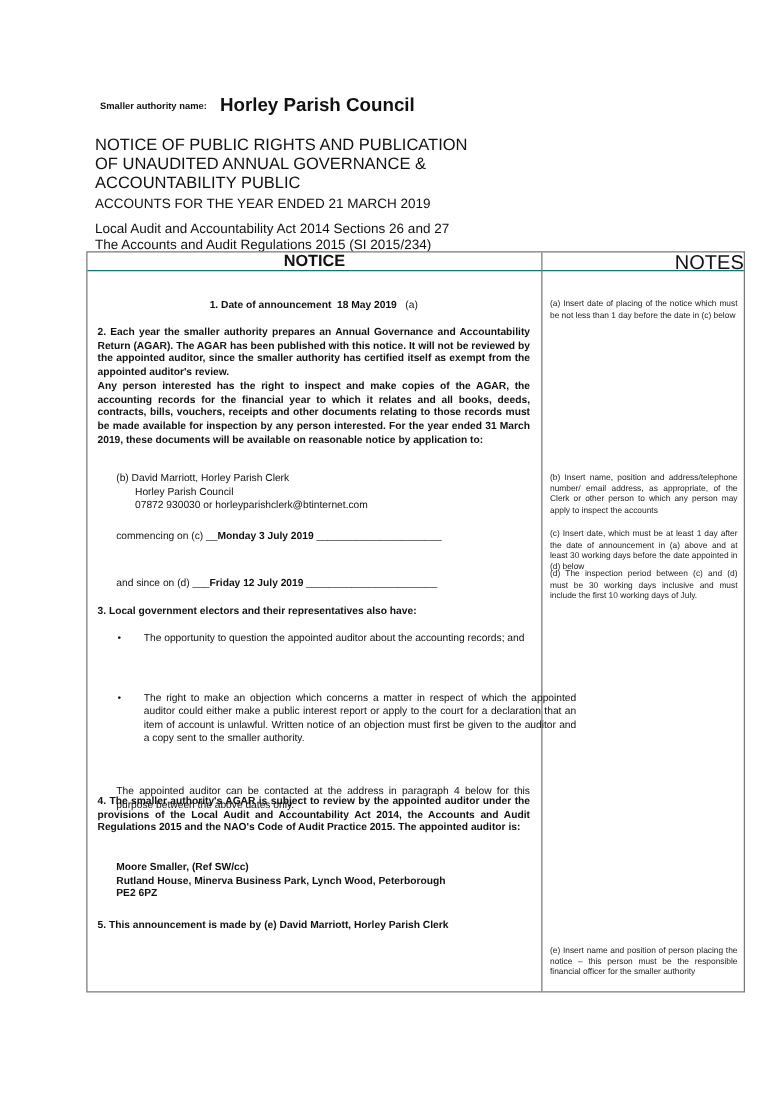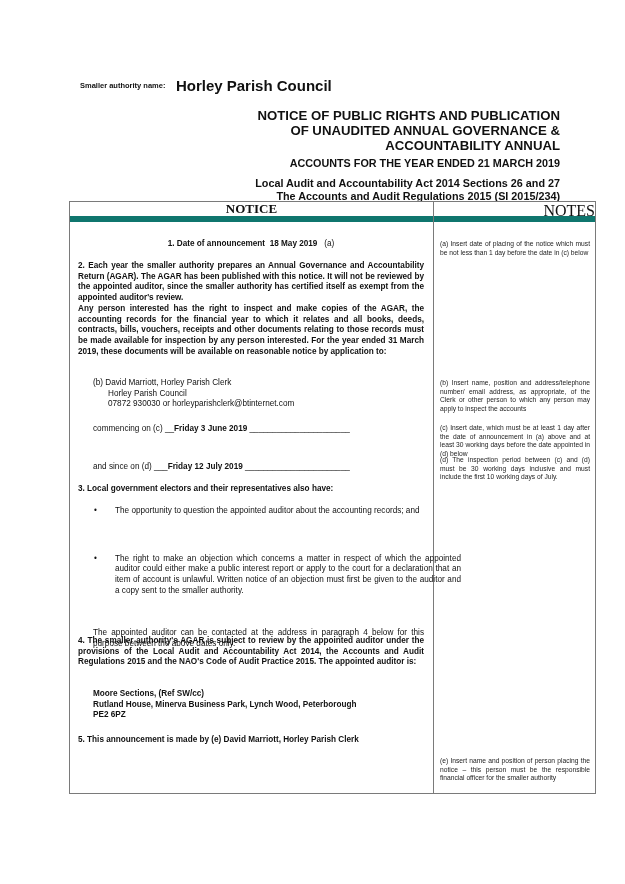--- a/index.html
+++ b/index.html
@@ -7,32 +7,32 @@
     width: 625px; height: 884px; position: relative; overflow: hidden;
     font-family: "Liberation Sans", sans-serif; color: #111;
   }
   .authority {
     position: absolute; left: 80px; top: 76px; white-space: nowrap;
   }
   .authority .lbl { font-size: 7.5px; font-weight: bold; vertical-align: middle; }
   .authority .val { font-size: 15px; font-weight: bold; margin-left: 6px; vertical-align: middle; }
 
   .title {
-    position: absolute; left: 60px; width: 500px; text-align: right;
-    font-weight: bold; line-height: 15px;
+    position: absolute; left: 76px; width: 500px; text-align: left;
+    font-weight: normal; line-height: 15px;
   }
   .t1 { top: 108px; font-size: 13.2px; }
   .t2 { top: 156px; font-size: 10.8px; }
   .t3 { top: 177px; font-size: 10.8px; line-height: 13px; }
 
   .table {
     position: absolute; left: 69px; top: 201px; width: 527px; height: 593px;
     border: 1px solid #7a7a7a; box-sizing: border-box;
   }
-  .hdr { position: absolute; left: 0; top: 0; right: 0; height: 14px; border-bottom: 6px solid #0f766e; font-family: Liberation Serif, serif; }
+  .hdr { position: absolute; left: 0; top: 0; right: 0; height: 14px; border-bottom: 1px solid #0f766e; }
   .hdr .notice-h {
     position: absolute; left: 0; width: 363px; top: -1px; text-align: center;
     font-size: 13px; font-weight: bold;
   }
   .hdr .notes-h {
     position: absolute; left: 364px; right: 0; top: 0; text-align: right;
     font-size: 16px;
   }
   .divider { position: absolute; left: 363px; top: 0; bottom: 0; width: 1px; background: #7a7a7a; }
 
@@ -52,21 +52,21 @@
 <body>
 
 <div class="authority">
   <span class="lbl">Smaller authority name:</span>
   <span class="val">Horley Parish Council</span>
 </div>
 
 <div class="title t1">
   <div>NOTICE OF PUBLIC RIGHTS AND PUBLICATION</div>
   <div>OF UNAUDITED ANNUAL GOVERNANCE &amp;</div>
-  <div>ACCOUNTABILITY ANNUAL</div>
+  <div>ACCOUNTABILITY PUBLIC</div>
 </div>
 <div class="title t2">ACCOUNTS FOR THE YEAR ENDED 21 MARCH 2019</div>
 <div class="title t3">
   <div>Local Audit and Accountability Act 2014 Sections 26 and 27</div>
   <div>The Accounts and Audit Regulations 2015 (SI 2015/234)</div>
 </div>
 
 <div class="table">
   <div class="hdr">
     <div class="notice-h">NOTICE</div>
@@ -85,21 +85,21 @@
     <div>Any person interested has the right to inspect and make copies of the AGAR, the accounting records for the financial year to which it relates and all books, deeds, contracts, bills, vouchers, receipts and other documents relating to those records must be made available for inspection by any person interested. For the year ended 31 March 2019, these documents will be available on reasonable notice by application to:</div>
   </div>
 
   <div class="main indent" style="top:176px;">
     <div>(b) David Marriott, Horley Parish Clerk</div>
     <div style="padding-left:15px;">Horley Parish Council</div>
     <div style="padding-left:15px;">07872 930030 or horleyparishclerk@btinternet.com</div>
   </div>
 
   <div class="main indent" style="top:222px;">
-    <span>commencing on (c) __</span><span class="bold">Friday 3 June 2019</span><span> ______________________</span>
+    <span>commencing on (c) __</span><span class="bold">Monday 3 July 2019</span><span> ______________________</span>
   </div>
 
   <div class="main indent" style="top:260px;">
     <span>and since on (d) ___</span><span class="bold">Friday 12 July 2019</span><span> _______________________</span>
   </div>
 
   <div class="main bold" style="top:282px;">3. Local government electors and their representatives also have:</div>
 
   <div class="main bullet" style="top:304px;">
     <span class="dot">•</span>
@@ -108,21 +108,21 @@
   <div class="main bullet" style="top:341px;">
     <span class="dot">•</span>
     <span>The right to make an objection which concerns a matter in respect of which the appointed auditor could either make a public interest report or apply to the court for a declaration that an item of account is unlawful. Written notice of an objection must first be given to the auditor and a copy sent to the smaller authority.</span>
   </div>
 
   <div class="main just" style="top:426px; padding-left:15px; width:331px;">The appointed auditor can be contacted at the address in paragraph 4 below for this purpose between the above dates only.</div>
 
   <div class="main bold just" style="top:434px;">4. The smaller authority's AGAR is subject to review by the appointed auditor under the provisions of the Local Audit and Accountability Act 2014, the Accounts and Audit Regulations 2015 and the NAO's Code of Audit Practice 2015.  The appointed auditor is:</div>
 
   <div class="main bold indent" style="top:487px;">
-    <div>Moore Sections, (Ref SW/cc)</div>
+    <div>Moore Smaller, (Ref SW/cc)</div>
     <div>Rutland House, Minerva Business Park, Lynch Wood, Peterborough</div>
     <div>PE2 6PZ</div>
   </div>
 
   <div class="main bold" style="top:533px;">5. This announcement is made by (e) David Marriott, Horley Parish Clerk</div>
 
   <div class="note" style="top:38px;">(a) Insert date of placing of the notice which must be not less than 1 day before the date in (c) below</div>
   <div class="note" style="top:177px;">(b)  Insert  name,  position  and address/telephone  number/  email address, as appropriate, of the Clerk or other person to which any person may apply to inspect the accounts</div>
   <div class="note" style="top:222px;">(c) Insert date, which must be at least 1 day after the date of announcement in (a) above and at least 30 working days before the date appointed in (d) below</div>
   <div class="note" style="top:254px;">(d) The inspection period between (c) and (d) must be 30 working days inclusive and must include the first 10 working days of July.</div>

